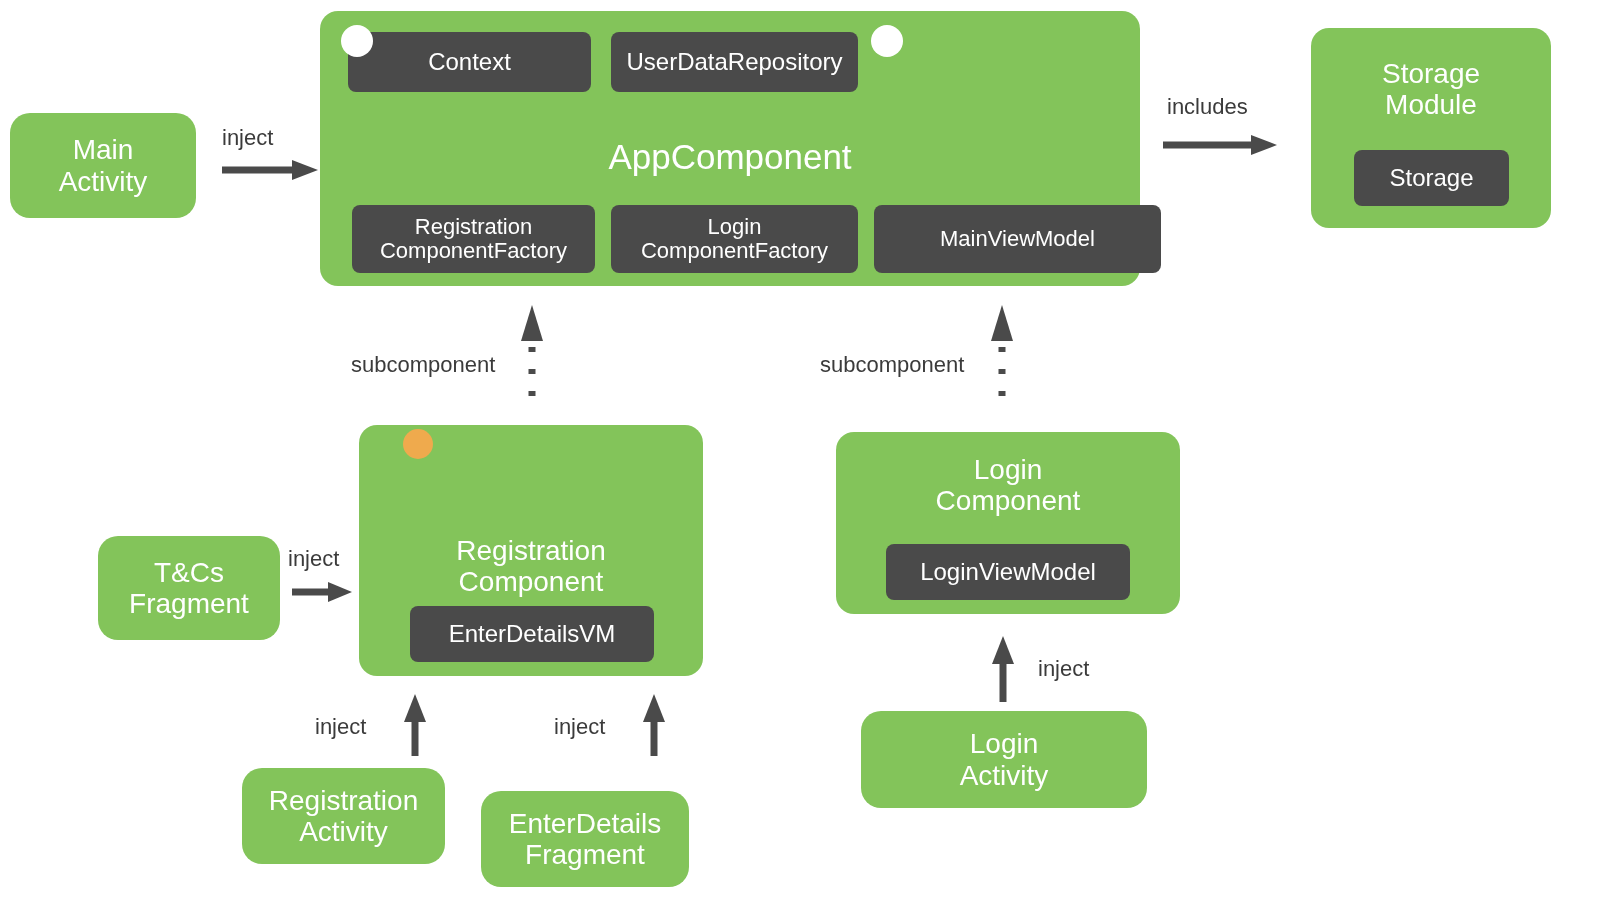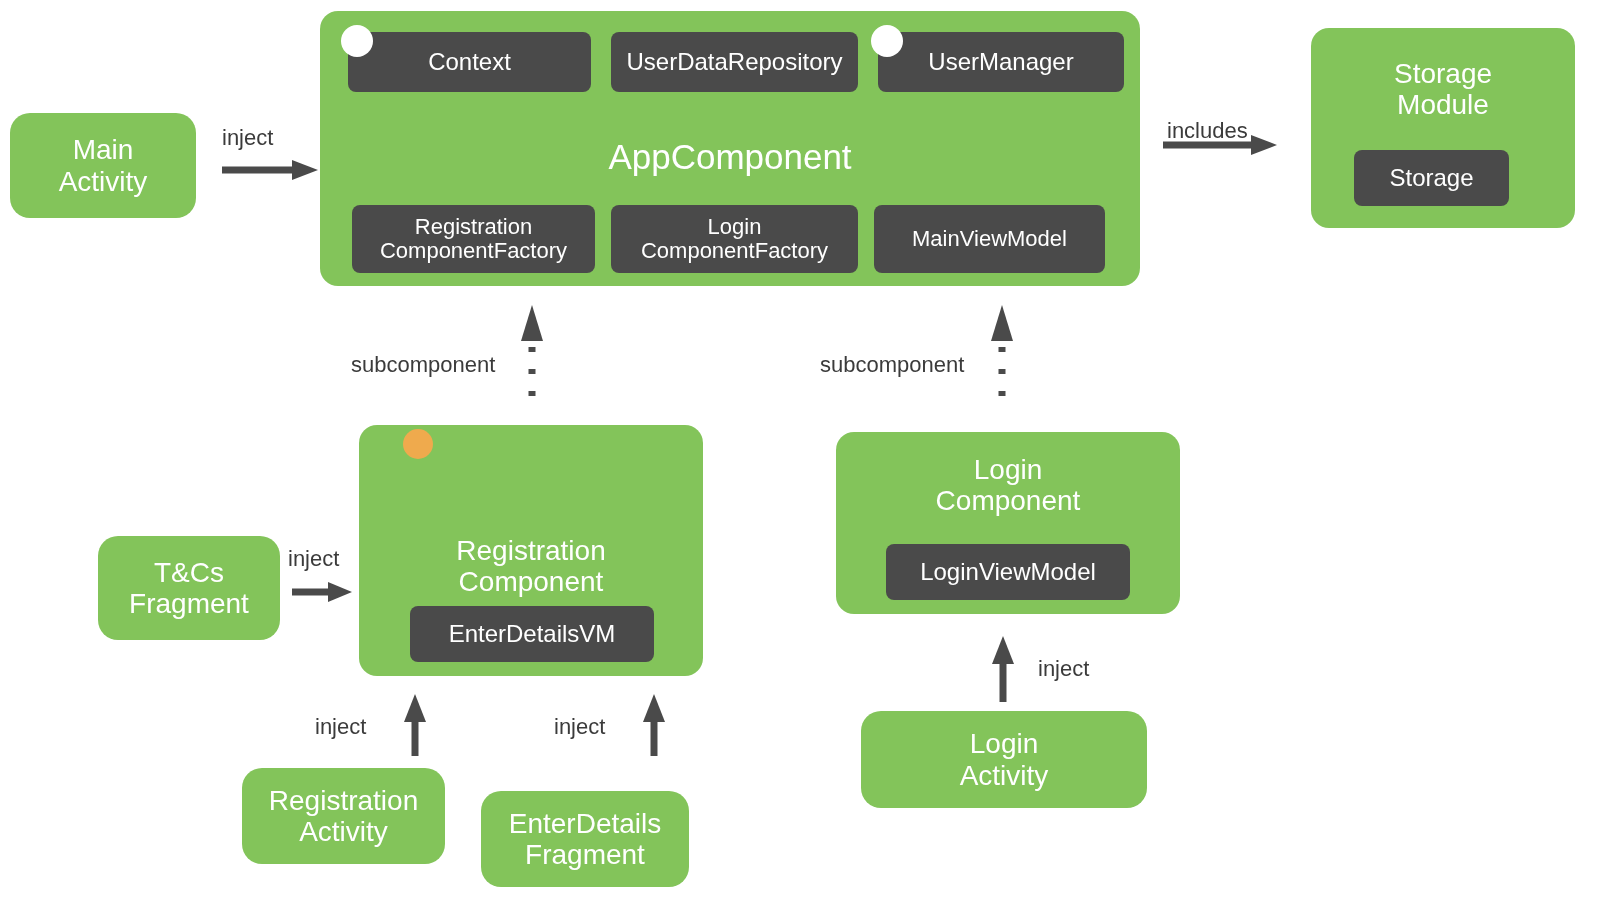--- a/index.html
+++ b/index.html
@@ -111,51 +111,48 @@
 
     <div class="dark-box fs-24" style="left:28px; top:21px; width:243px; height:60px;">
       <span>Context</span>
     </div>
     <div class="dot dot-white" style="left:21px; top:14px; width:32px; height:32px;"></div>
 
     <div class="dark-box fs-24" style="left:291px; top:21px; width:247px; height:60px;">
       <span>UserDataRepository</span>
     </div>
 
-    <div class="dark-box fs-24" style="left:558px; top:21px; width:246px; height:60px;">
-      <span>UserManager</span>
-    </div>
     <div class="dot dot-white" style="left:551px; top:14px; width:32px; height:32px;"></div>
 
     <div class="dark-box fs-22" style="left:32px; top:194px; width:243px; height:68px;">
       <span>
         <span>Registration</span><br>
         <span>ComponentFactory</span>
       </span>
     </div>
 
     <div class="dark-box fs-22" style="left:291px; top:194px; width:247px; height:68px;">
       <span>
         <span>Login</span><br>
         <span>ComponentFactory</span>
       </span>
     </div>
 
-    <div class="dark-box fs-22" style="left:554px; top:194px; width:231px; height:68px;">
+    <div class="dark-box fs-22" style="left:554px; top:194px; width:287px; height:68px;">
       <span>MainViewModel</span>
     </div>
   </div>
 
-  <div class="edge-label" style="left:1167px; top:96px;margin-top:24px;">includes</div>
+  <div class="edge-label" style="left:1167px; top:96px;">includes</div>
   <svg class="arrow-svg" style="left:1163px; top:133px; width:114px; height:24px;" viewBox="0 0 114 24">
     <line x1="0" y1="12" x2="92" y2="12" stroke="#4A4A4A" stroke-width="7"></line>
     <polygon points="88,2 114,12 88,22" fill="#4A4A4A"></polygon>
   </svg>
 
-  <div class="green-container" style="left:1311px; top:28px; width:264px; height:200px;">
+  <div class="green-container" style="left:1311px; top:28px; width:240px; height:200px;">
     <div class="container-title fs-28" style="top:30px;">
       <span>Storage</span><br>
       <span>Module</span>
     </div>
     <div class="dark-box fs-24" style="left:43px; top:122px; width:155px; height:56px;">
       <span>Storage</span>
     </div>
   </div>
 
   <div class="edge-label" style="left:351px; top:354px;">subcomponent</div>

